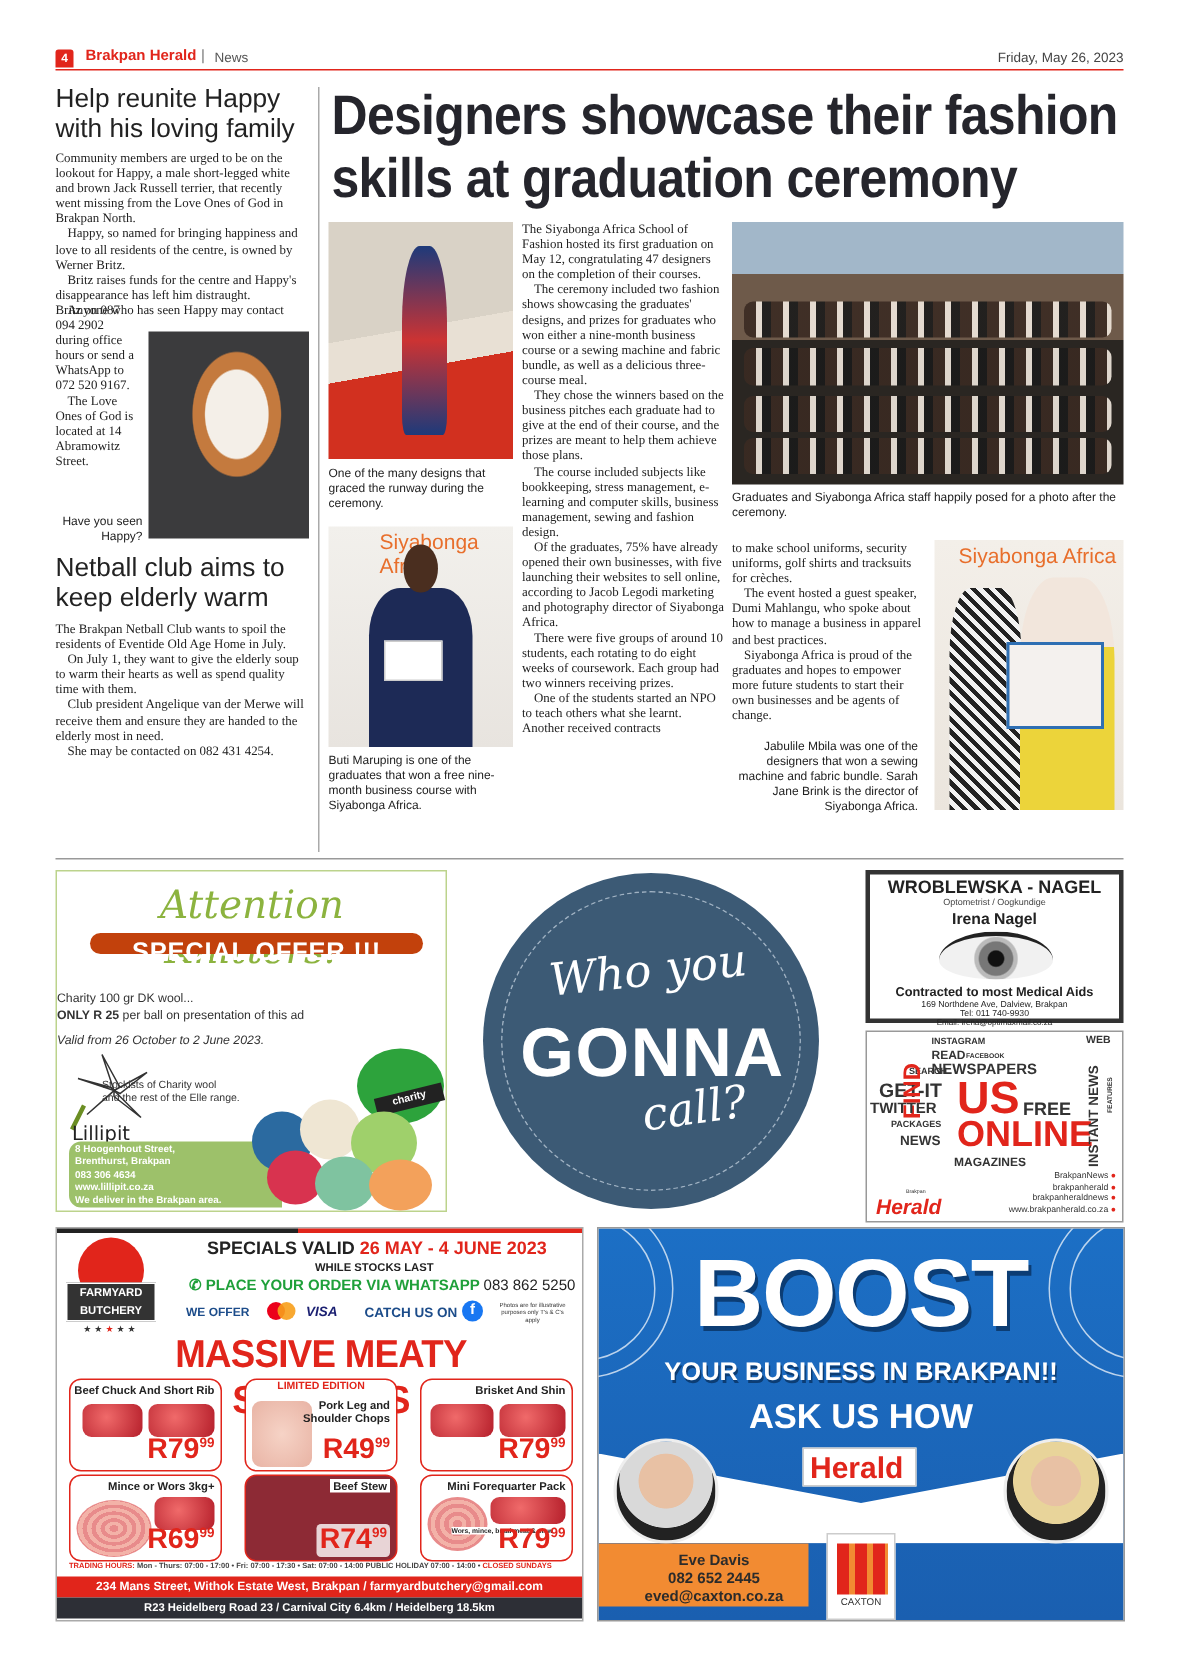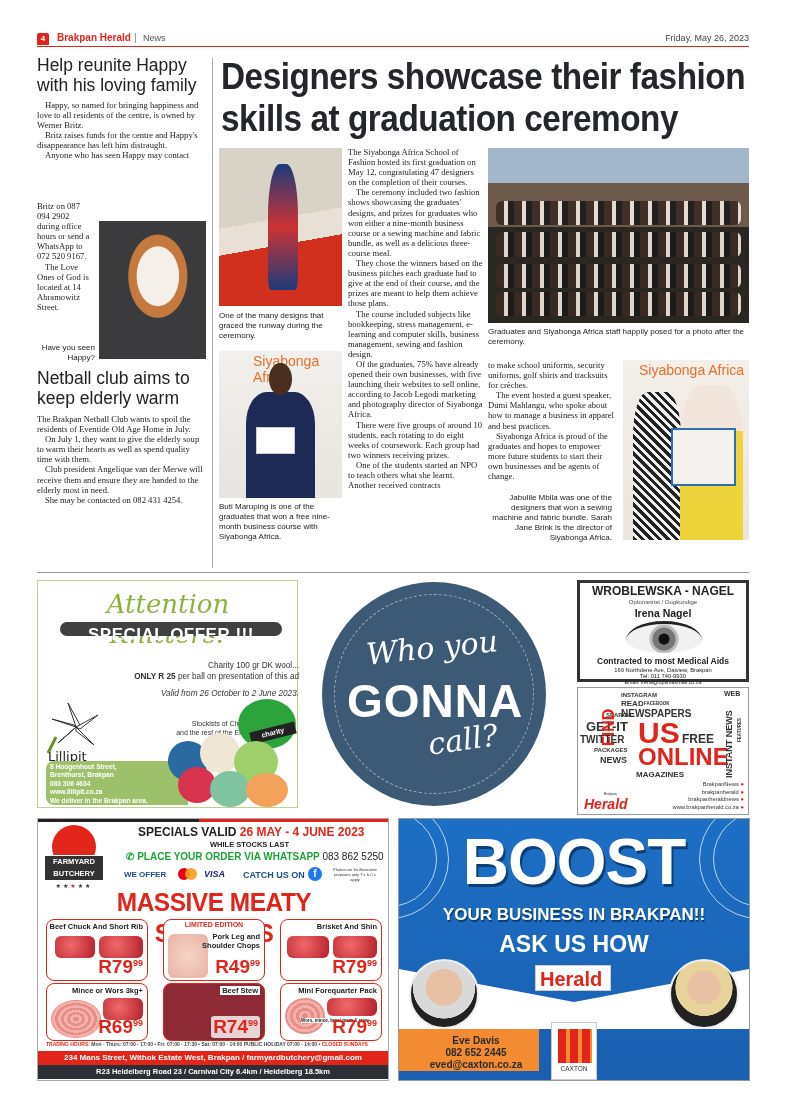--- a/index.html
+++ b/index.html
@@ -35,22 +35,22 @@
   .ph-group .row { position: absolute; left: 3%; right: 3%; height: 14%; background: repeating-linear-gradient(90deg, #3a2a22 0 8px, #f2e9df 8px 12px, #1a1a1a 12px 18px); border-radius: 6px; opacity: 0.9; }
   .ph-pair { background: linear-gradient(#f3efe9, #ebe5dd); }
   .ph-pair .w1 { position: absolute; left: 8%; top: 18%; width: 38%; height: 82%; background: repeating-linear-gradient(45deg, #222 0 3px, #f2f2f2 3px 6px); border-radius: 30% 30% 0 0; }
   .ph-pair .w2 { position: absolute; left: 45%; top: 14%; width: 50%; height: 86%; background: linear-gradient(#f2e6dc 0 30%, #ecd43a 30%); border-radius: 35% 35% 0 0; }
   .ph-pair .box { position: absolute; left: 38%; top: 38%; width: 52%; height: 32%; background: #f4f1ee; border: 2px solid #2e6fb3; }
   .brandtxt { position: absolute; color: #e86f2c; font-family: "Liberation Sans", sans-serif; font-size: 14px; }
 
   
   .ad-knit { left: 37px; top: 580px; width: 261px; height: 228px; border: 1px solid #bcd38c; background: #fff; }
   .knit-title { position: absolute; left: 10px; top: 8px; width: 240px; text-align: center; font-family: "DejaVu Serif", serif; font-style: italic; font-size: 26px; color: #8cb33f; }
-  .knit-offer { position: absolute; left: 22px; top: 41px; width: 222px; height: 14px; border-radius: 13px; background: #404040; color: #fff; font: bold 17px "Liberation Sans", sans-serif; text-align: center; line-height: 26px; letter-spacing: 0.5px; }
-  .knit-line { position: absolute; left: 0; width: 261px; text-align: right; font-family: "Liberation Sans", sans-serif; font-size: 8.2px; color: #333; }
+  .knit-offer { position: absolute; left: 22px; top: 41px; width: 222px; height: 14px; border-radius: 13px; background: #c2410c; color: #fff; font: bold 17px "Liberation Sans", sans-serif; text-align: center; line-height: 26px; letter-spacing: 0.5px; }
+  .knit-line { position: absolute; left: 0; width: 261px; text-align: left; font-family: "Liberation Sans", sans-serif; font-size: 8.2px; color: #333; }
   .knit-logo { position: absolute; left: 8px; top: 116px; width: 60px; height: 60px; }
   .knit-logotxt { position: absolute; left: 10px; top: 168px; font-family: "DejaVu Sans", sans-serif; font-size: 13px; color: #222; }
   .knit-box { position: absolute; left: 8px; top: 180px; width: 142px; height: 44px; background: #9dc16a; border-radius: 8px 0 0 8px; padding: 2px 4px; color: #fff; font: bold 6.6px/8.4px "Liberation Sans", sans-serif; }
   .yarn { position: absolute; border-radius: 50%; }
 
   .ad-circle { left: 322px; top: 582px; width: 224px; height: 224px; border-radius: 50%; background: #3c5a75; }
   .ad-circle .inner { position: absolute; inset: 12px; border-radius: 50%; border: 1px dashed #9fb1c2; }
   .who { position: absolute; left: 30px; top: 48px; width: 160px; text-align: center; color: #fff; font-family: "DejaVu Serif", serif; font-style: italic; font-size: 30px; transform: rotate(-6deg); }
   .gonna { position: absolute; left: 18px; top: 92px; width: 190px; text-align: center; color: #fff; font: bold 46px "Liberation Sans", sans-serif; letter-spacing: 1px; }
   .call { position: absolute; left: 96px; top: 140px; width: 90px; text-align: center; color: #fff; font-family: "DejaVu Serif", serif; font-style: italic; font-size: 30px; transform: rotate(-8deg); }
@@ -107,20 +107,21 @@
   <span class="pub">Brakpan Herald</span>
   <span class="sep">|</span>
   <span class="sect">News</span>
   <span class="date">Friday, May 26, 2023</span>
 </div>
 
 <div class="abs" style="left:37px; top:55px; width:168px;">
   <div class="sub-head">Help reunite Happy with his loving family</div>
 </div>
 <div class="abs body-text" style="left:37px; top:100px; width:168px;">
+  <p class="first">Community members are urged to be on the lookout for Happy, a male short-legged white and brown Jack Russell terrier, that recently went missing from the Love Ones of God in Brakpan North.</p>
   <p>Happy, so named for bringing happiness and love to all residents of the centre, is owned by Werner Britz.</p>
   <p>Britz raises funds for the centre and Happy's disappearance has left him distraught.</p>
   <p>Anyone who has seen Happy may contact</p>
 </div>
 <div class="abs body-text" style="left:37px; top:201px; width:56px;">
   <p class="first">Britz on 087 094 2902 during office hours or send a WhatsApp to 072 520 9167.</p>
   <p>The Love Ones of God is located at 14 Abramowitz Street.</p>
 </div>
 <div class="abs photo ph-dog" style="left:99px; top:221px; width:107px; height:138px;"></div>
 <div class="abs caption" style="left:37px; top:343px; width:58px; text-align:right;">Have you seen Happy?</div>

